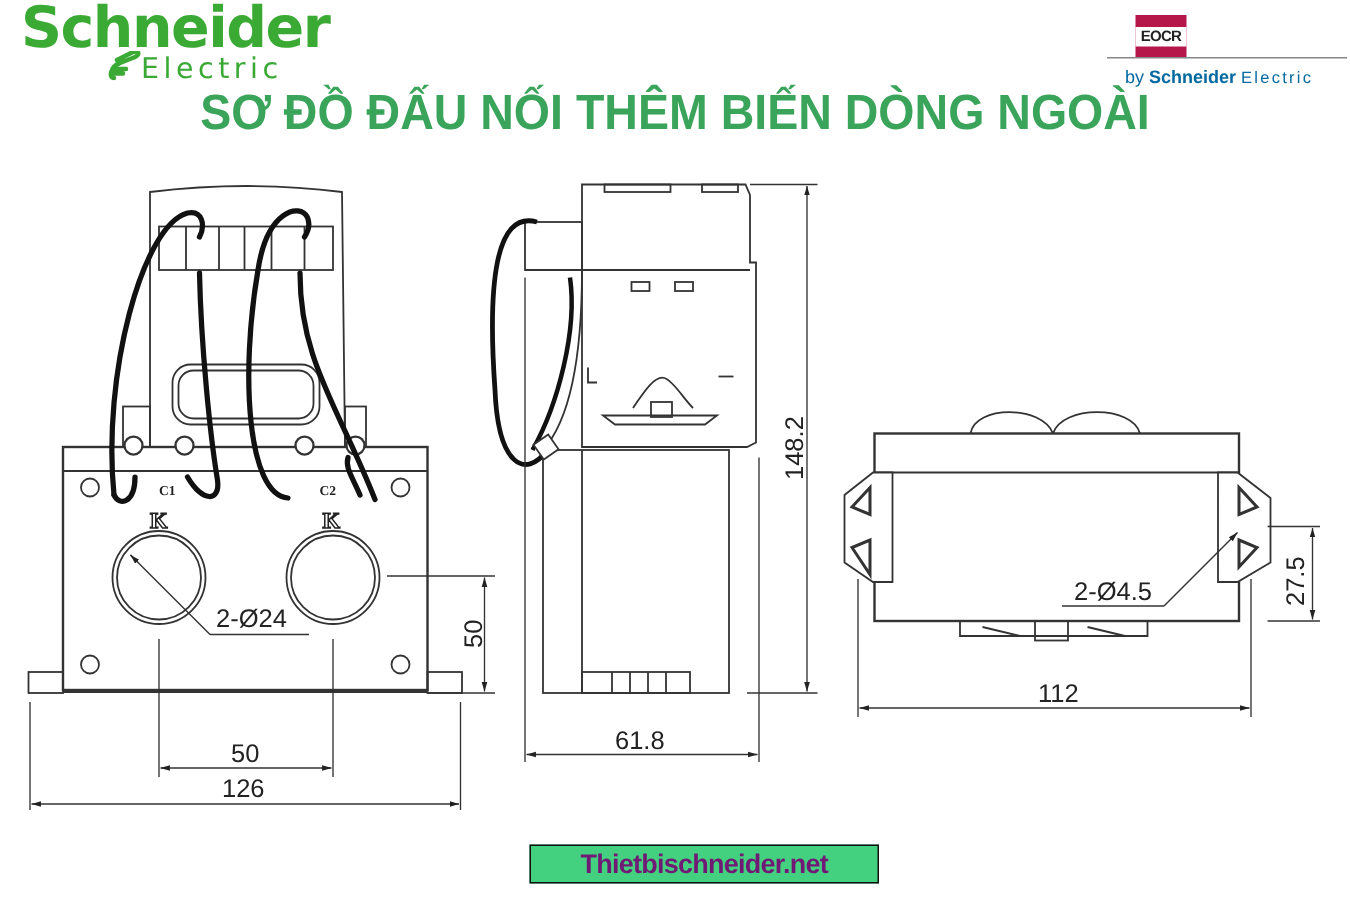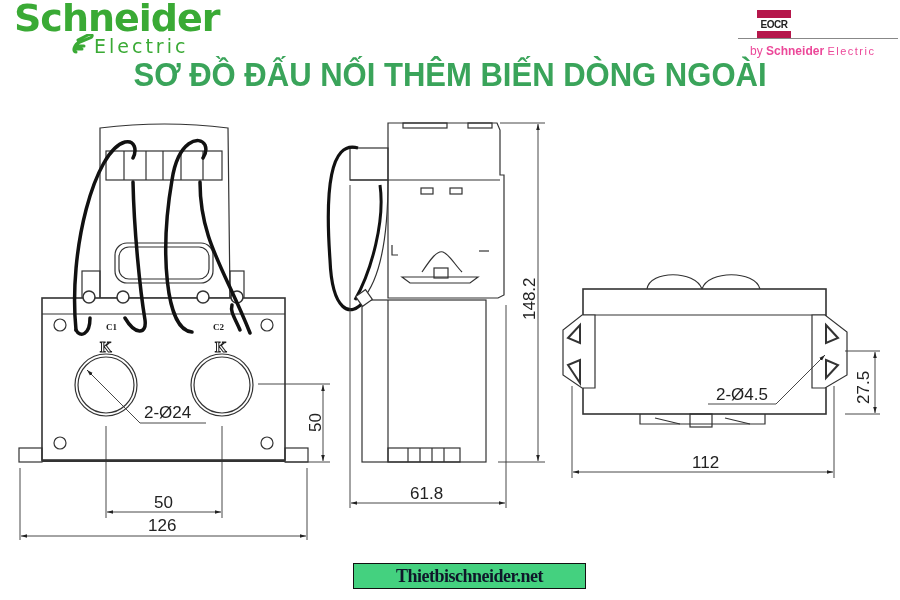--- a/index.html
+++ b/index.html
@@ -6,28 +6,28 @@
     body { width: 900px; height: 600px; position: relative; overflow: hidden; font-family: "Liberation Sans", sans-serif; }
     .logo-left { position: absolute; left: 14px; top: 2px; width: 240px; height: 56px; }
     .logo-left .brand { position: absolute; left: 0; top: -6px; font-family: "DejaVu Sans", sans-serif; font-weight: bold; font-size: 38px; color: #3aaa35; letter-spacing: -1px; }
     .logo-left .sub { position: absolute; left: 80px; top: 33px; font-family: "DejaVu Sans", sans-serif; font-size: 19px; color: #3aaa35; letter-spacing: 3px; }
     .logo-left .mark { position: absolute; left: 58px; top: 32px; width: 22px; height: 20px; }
     .logo-right { position: absolute; left: 706px; top: 4px; width: 194px; height: 60px; }
     .eocr-badge { position: absolute; left: 4px; top: 6px; width: 34px; height: 28px; background: #b5174b; margin-left: 47px; }
     .eocr-badge .inner { position: absolute; left: 0; top: 8px; width: 34px; height: 13px; background: #fff; color: #222; font-size: 10px; font-weight: bold; text-align: center; line-height: 13px; letter-spacing: -0.5px; }
     .samwha { position: absolute; left: 42px; top: 3px; font-size: 22px; font-weight: bold; color: #222; letter-spacing: -0.5px; }
     .rule { position: absolute; left: 32px; top: 34px; width: 160px; height: 1px; background: #888; }
-    .byline { position: absolute; left: 44px; top: 40px; font-size: 12px; color: #ec4899; }
+    .byline { position: absolute; left: 44px; top: 40px; font-size: 12px; color: #0369a1; }
     .byline b { font-weight: bold; }
     .byline .el { letter-spacing: 1.5px; font-size: 11px; }
     .title { position: absolute; left: 0; top: 56px; width: 900px; text-align: center; font-family: "Liberation Sans", sans-serif; font-weight: bold; font-size: 33px; color: #3aa45a; letter-spacing: 0px; transform: scaleX(0.94); }
     svg.drawing { position: absolute; left: 0; top: 0; }
     .dim { font-family: "Liberation Sans", sans-serif; font-size: 17px; fill: #222; }
     .footer-badge { position: absolute; left: 353px; top: 563px; width: 231px; height: 24px; background: #44d17f; border: 1px solid #111; display: flex; align-items: center; justify-content: center; }
-    .footer-badge span { font-family: Liberation Serif, serif; font-weight: bold; font-size: 18px; color: #0f172a; letter-spacing: -0.5px; }
+    .footer-badge span { font-family: Liberation Sans, sans-serif; font-weight: bold; font-size: 18px; color: #701a75; letter-spacing: -0.5px; }
   </style>
 </head>
 <body>
 
 <div class="logo-left">
   <div class="brand">Schneider</div>
   <svg class="mark" viewBox="0 0 22 20">
     <path d="M4 18 C0 18 2 10 8 8 L18 4 C22 2 20 -1 16 1 L6 6 M3 12 L12 12 M2 15 L10 15" stroke="#3aaa35" stroke-width="3" fill="none" stroke-linecap="round"></path>
   </svg>
   <div class="sub">Electric</div>

